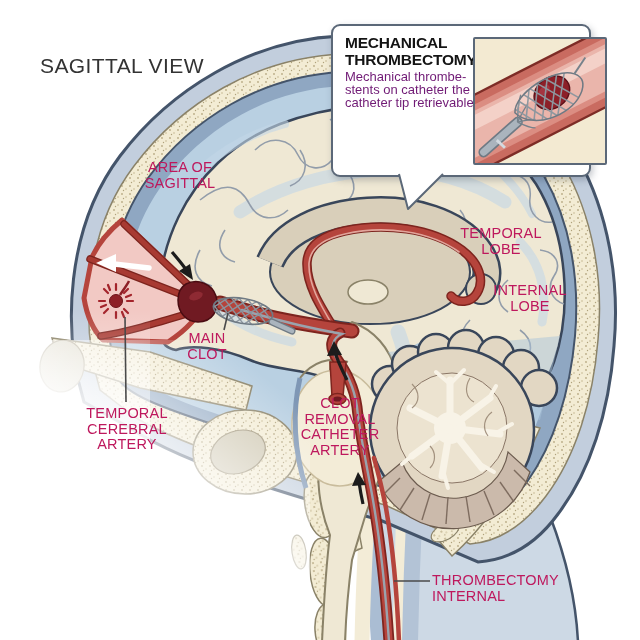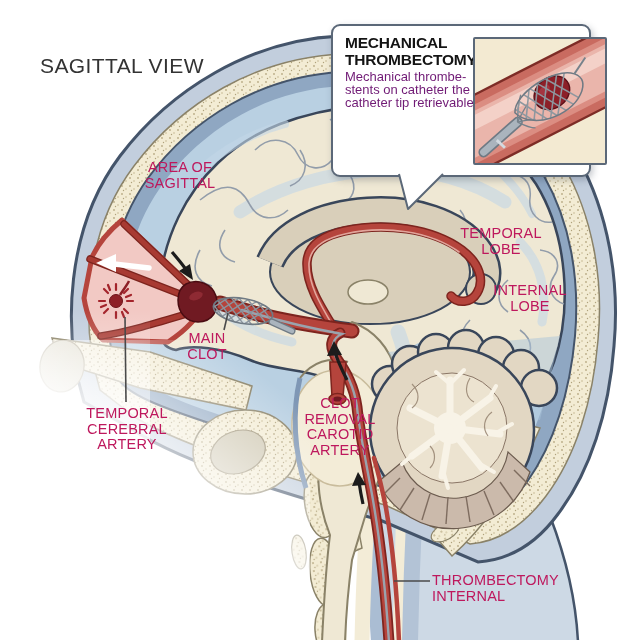--- a/index.html
+++ b/index.html
@@ -306,21 +306,21 @@
       <span>CLOT</span>
 </div>
 <div class="lbl" style="left:127px;top:406px">
   <span>TEMPORAL</span>
   <span>CEREBRAL</span>
   <span>ARTERY</span>
 </div>
 <div class="lbl" style="left:340px;top:396px">
   <span>CLOT</span>
   <span>REMOVAL</span>
-  <span>CAROTID</span>
+  <span>CATHETER</span>
   <span>ARTERY</span>
 </div>
 <div class="lbl" style="left:432px;top:573px" id="lbl-thrombectomy-catheter">
   <span>THROMBECTOMY</span>
   <span>INTERNAL</span>
 </div>
 
 <div id="callout">
   <div class="co-title">
     <span>MECHANICAL</span>

